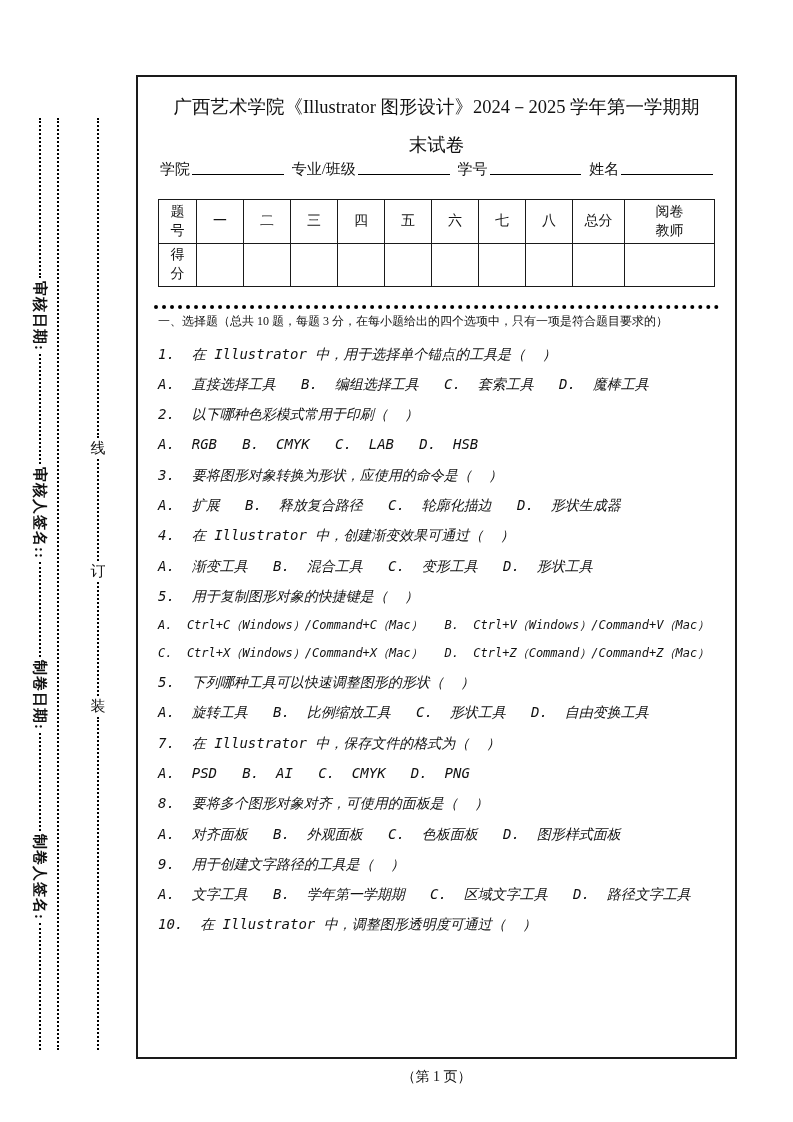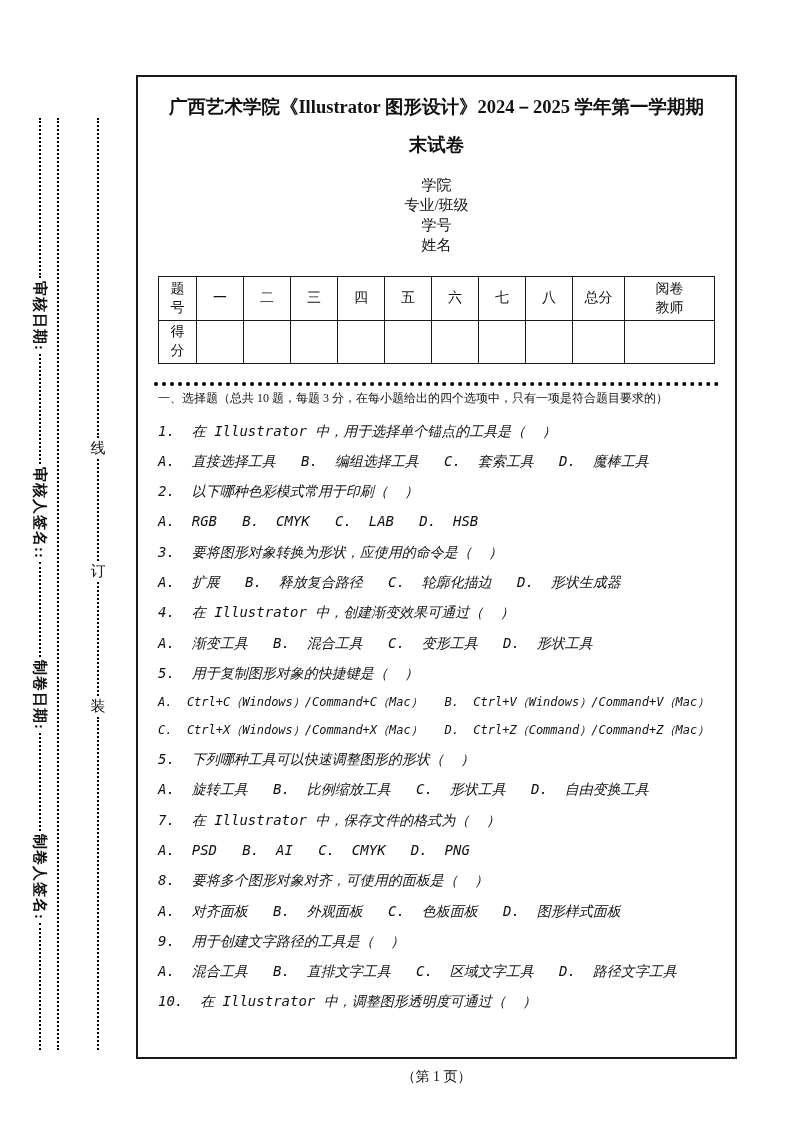--- a/index.html
+++ b/index.html
@@ -42,28 +42,27 @@
   .binding .seg4 { flex:1; }
   .binding .bchar { padding:3px 0; line-height:1; }
 
   
   .paper {
     position:absolute; left:136px; top:75px; width:601px; height:984px;
     border:2px solid #1a1a1a; padding:16px 20px 8px 20px;
   }
 
   .title {
-    text-align:center; font-weight:bold; font-size:18.5px; line-height:1.6;
+    text-align:center; font-weight:normal; font-size:18.5px; line-height:1.6;
   }
   .title2 { margin-top:8px; }
 
   .info-row {
-    display:flex; align-items:center; margin-top:16px; font-size:15px;
+    display:flex; align-items:flex-start; font-size:15px;
     padding:0 2px;
-    flex-direction:column;
   }
   .info-row .f-label { white-space:nowrap; }
   .info-row .f-line { flex:1; border-bottom:1.3px solid #000; height:15px; margin:0 8px 0 2px; }
   .info-row .f-line:last-child { margin-right:0; }
 
   table.score {
     width:100%; border-collapse:collapse; margin-top:20px; table-layout:fixed;
   }
   .score td {
     border:1.6px solid #1a1a1a; text-align:center; vertical-align:middle;
@@ -194,18 +193,18 @@
       <div class="qline">5.  用于复制图形对象的快捷键是（  ）</div>
       <div class="qline long">A.  Ctrl+C（Windows）/Command+C（Mac）   B.  Ctrl+V（Windows）/Command+V（Mac）</div>
       <div class="qline long">C.  Ctrl+X（Windows）/Command+X（Mac）   D.  Ctrl+Z（Command）/Command+Z（Mac）</div>
       <div class="qline">5.  下列哪种工具可以快速调整图形的形状（  ）</div>
       <div class="qline">A.  旋转工具   B.  比例缩放工具   C.  形状工具   D.  自由变换工具</div>
       <div class="qline">7.  在 Illustrator 中，保存文件的格式为（  ）</div>
       <div class="qline">A.  PSD   B.  AI   C.  CMYK   D.  PNG</div>
       <div class="qline">8.  要将多个图形对象对齐，可使用的面板是（  ）</div>
       <div class="qline">A.  对齐面板   B.  外观面板   C.  色板面板   D.  图形样式面板</div>
       <div class="qline">9.  用于创建文字路径的工具是（  ）</div>
-      <div class="qline">A.  混合工具   B.  直排文字工具   C.  区域文字工具   D.  路径文字工具</div>
+      <div class="qline">A.  文字工具   B.  学年第一学期期   C.  区域文字工具   D.  路径文字工具</div>
       <div class="qline">10.  在 Illustrator 中，调整图形透明度可通过（  ）</div>
     </div>
 </div>
 
 <div class="footer">（第 1 页）</div>
 
 </body></html>

